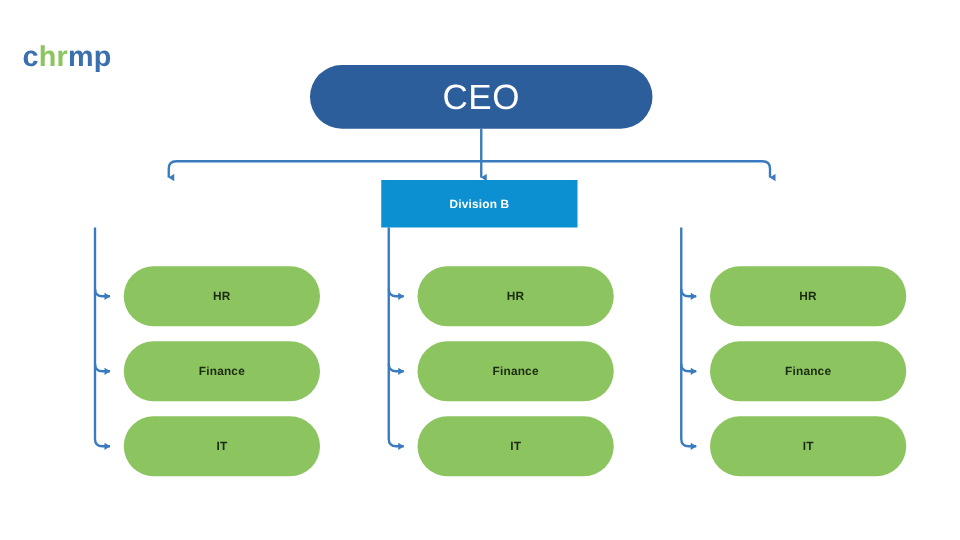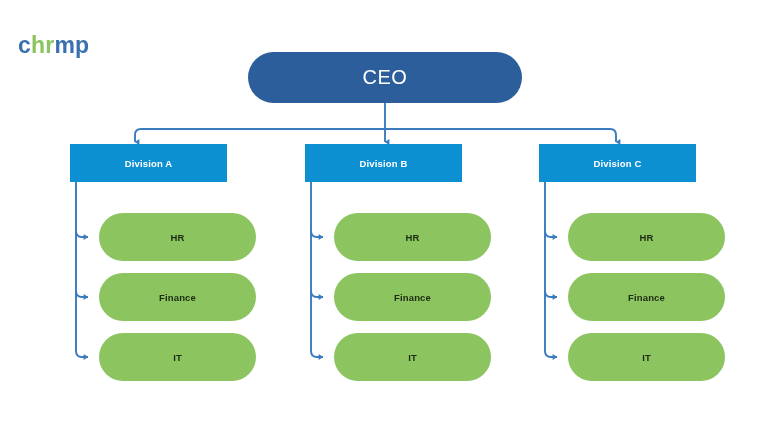--- a/index.html
+++ b/index.html
@@ -51,21 +51,21 @@
     align-items: center;
     justify-content: center;
     text-align: center;
     box-sizing: border-box;
   }
 
   .node-ceo {
     background: #2d5e9c;
     color: #ffffff;
     border-radius: 26px;
-    font-size: 20px;
+    font-size: 28px;
     font-weight: 400;
     letter-spacing: 0.5px;
   }
 
   .node-division {
     background: #0d90d1;
     color: #ffffff;
     border-radius: 0px;
     font-size: 9.5px;
     font-weight: 700;
@@ -121,23 +121,20 @@
       <path d="M545,182 L545,351 Q545,357 551,357 L557,357" marker-end="url(#arrowRight)"></path>
       <path d="M545,231 Q545,237 551,237 L557,237" marker-end="url(#arrowRight)"></path>
       <path d="M545,291 Q545,297 551,297 L557,297" marker-end="url(#arrowRight)"></path>
     </g>
   </svg>
 
   <div class="node node-ceo" style="left:248px; top:52px; width:274px; height:51px;">
     <span>CEO</span>
   </div>
 
-  <div class="node node-division" style="left:70px; top:144px; width:157px; height:38px;">
-    <span>Division A</span>
-  </div>
   <div class="node node-team" style="left:99px; top:213px; width:157px; height:48px;">
     <span>HR</span>
   </div>
   <div class="node node-team" style="left:99px; top:273px; width:157px; height:48px;">
     <span>Finance</span>
   </div>
   <div class="node node-team" style="left:99px; top:333px; width:157px; height:48px;">
     <span>IT</span>
   </div>
 
@@ -147,23 +144,20 @@
   <div class="node node-team" style="left:334px; top:213px; width:157px; height:48px;">
     <span>HR</span>
   </div>
   <div class="node node-team" style="left:334px; top:273px; width:157px; height:48px;">
     <span>Finance</span>
   </div>
   <div class="node node-team" style="left:334px; top:333px; width:157px; height:48px;">
     <span>IT</span>
   </div>
 
-  <div class="node node-division" style="left:539px; top:144px; width:157px; height:38px;">
-    <span>Division C</span>
-  </div>
   <div class="node node-team" style="left:568px; top:213px; width:157px; height:48px;">
     <span>HR</span>
   </div>
   <div class="node node-team" style="left:568px; top:273px; width:157px; height:48px;">
     <span>Finance</span>
   </div>
   <div class="node node-team" style="left:568px; top:333px; width:157px; height:48px;">
     <span>IT</span>
   </div>
 

